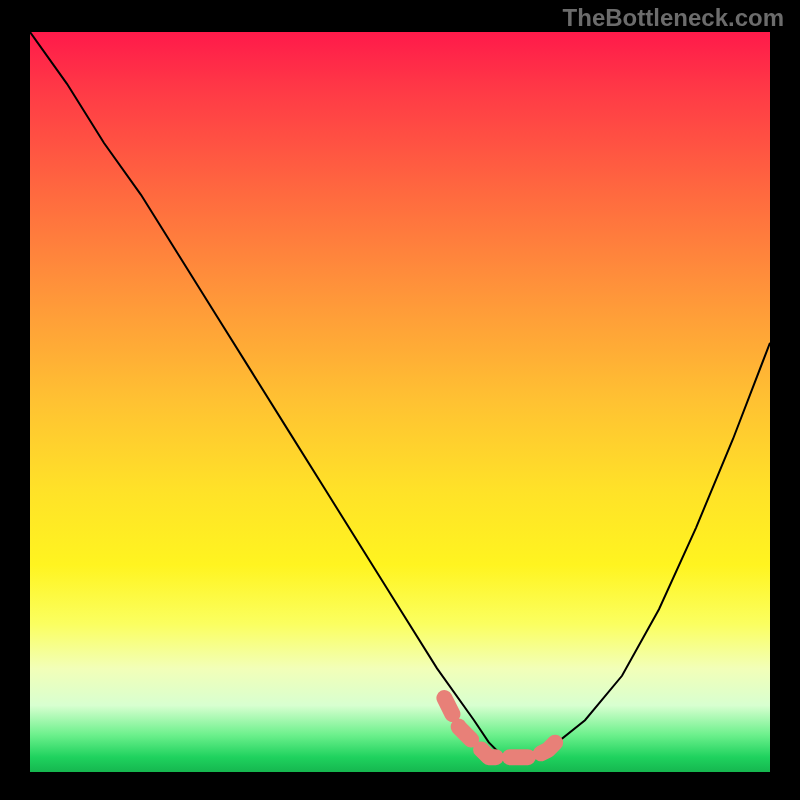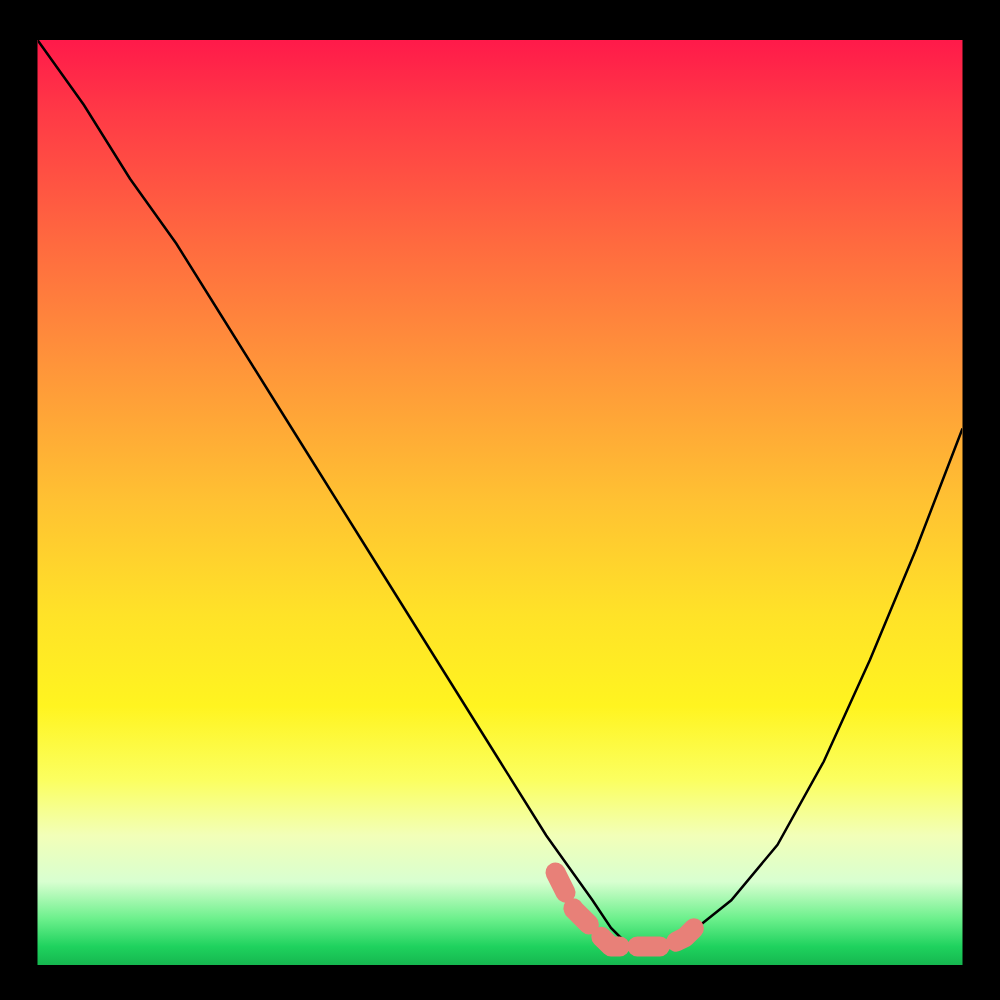--- a/index.html
+++ b/index.html
@@ -55,20 +55,21 @@
     left: 0; top: 0;
     width: 740px;
     height: 740px;
     pointer-events: none;
   }
 </style>
 </head>
 <body>
 
 <div class="container">
+  <div class="watermark">TheBottleneck.com</div>
   <div class="plot-area">
     <svg class="curve" viewBox="0 0 740 740" preserveAspectRatio="none">
       <path id="curvePath" d="M0.0 0.0 L37.0 51.8 L74.0 111.0 L111.0 162.8 L148.0 222.0 L185.0 281.2 L222.0 340.4 L259.0 399.6 L296.0 458.8 L333.0 518.0 L370.0 577.2 L407.0 636.4 L444.0 688.2 L458.8 710.4 L473.6 725.2 L488.4 725.2 L503.2 725.2 L518.0 717.8 L555.0 688.2 L592.0 643.8 L629.0 577.2 L666.0 495.8 L703.0 407.0 L740.0 310.8 " fill="none" stroke="#000000" stroke-width="2"></path>
     </svg>
     <svg class="highlight" viewBox="0 0 740 740" preserveAspectRatio="none">
       <path id="highlightPath" d="M414.4 666.0 L429.2 695.6 L444.0 710.4 L458.8 725.2 L473.6 725.2 L488.4 725.2 L503.2 725.2 L518.0 717.8 L532.8 703.0 " fill="none" stroke="#e88078" stroke-width="16" stroke-linecap="round" stroke-linejoin="round" stroke-dasharray="18 14"></path>
     </svg>
   </div>
 </div>
 

